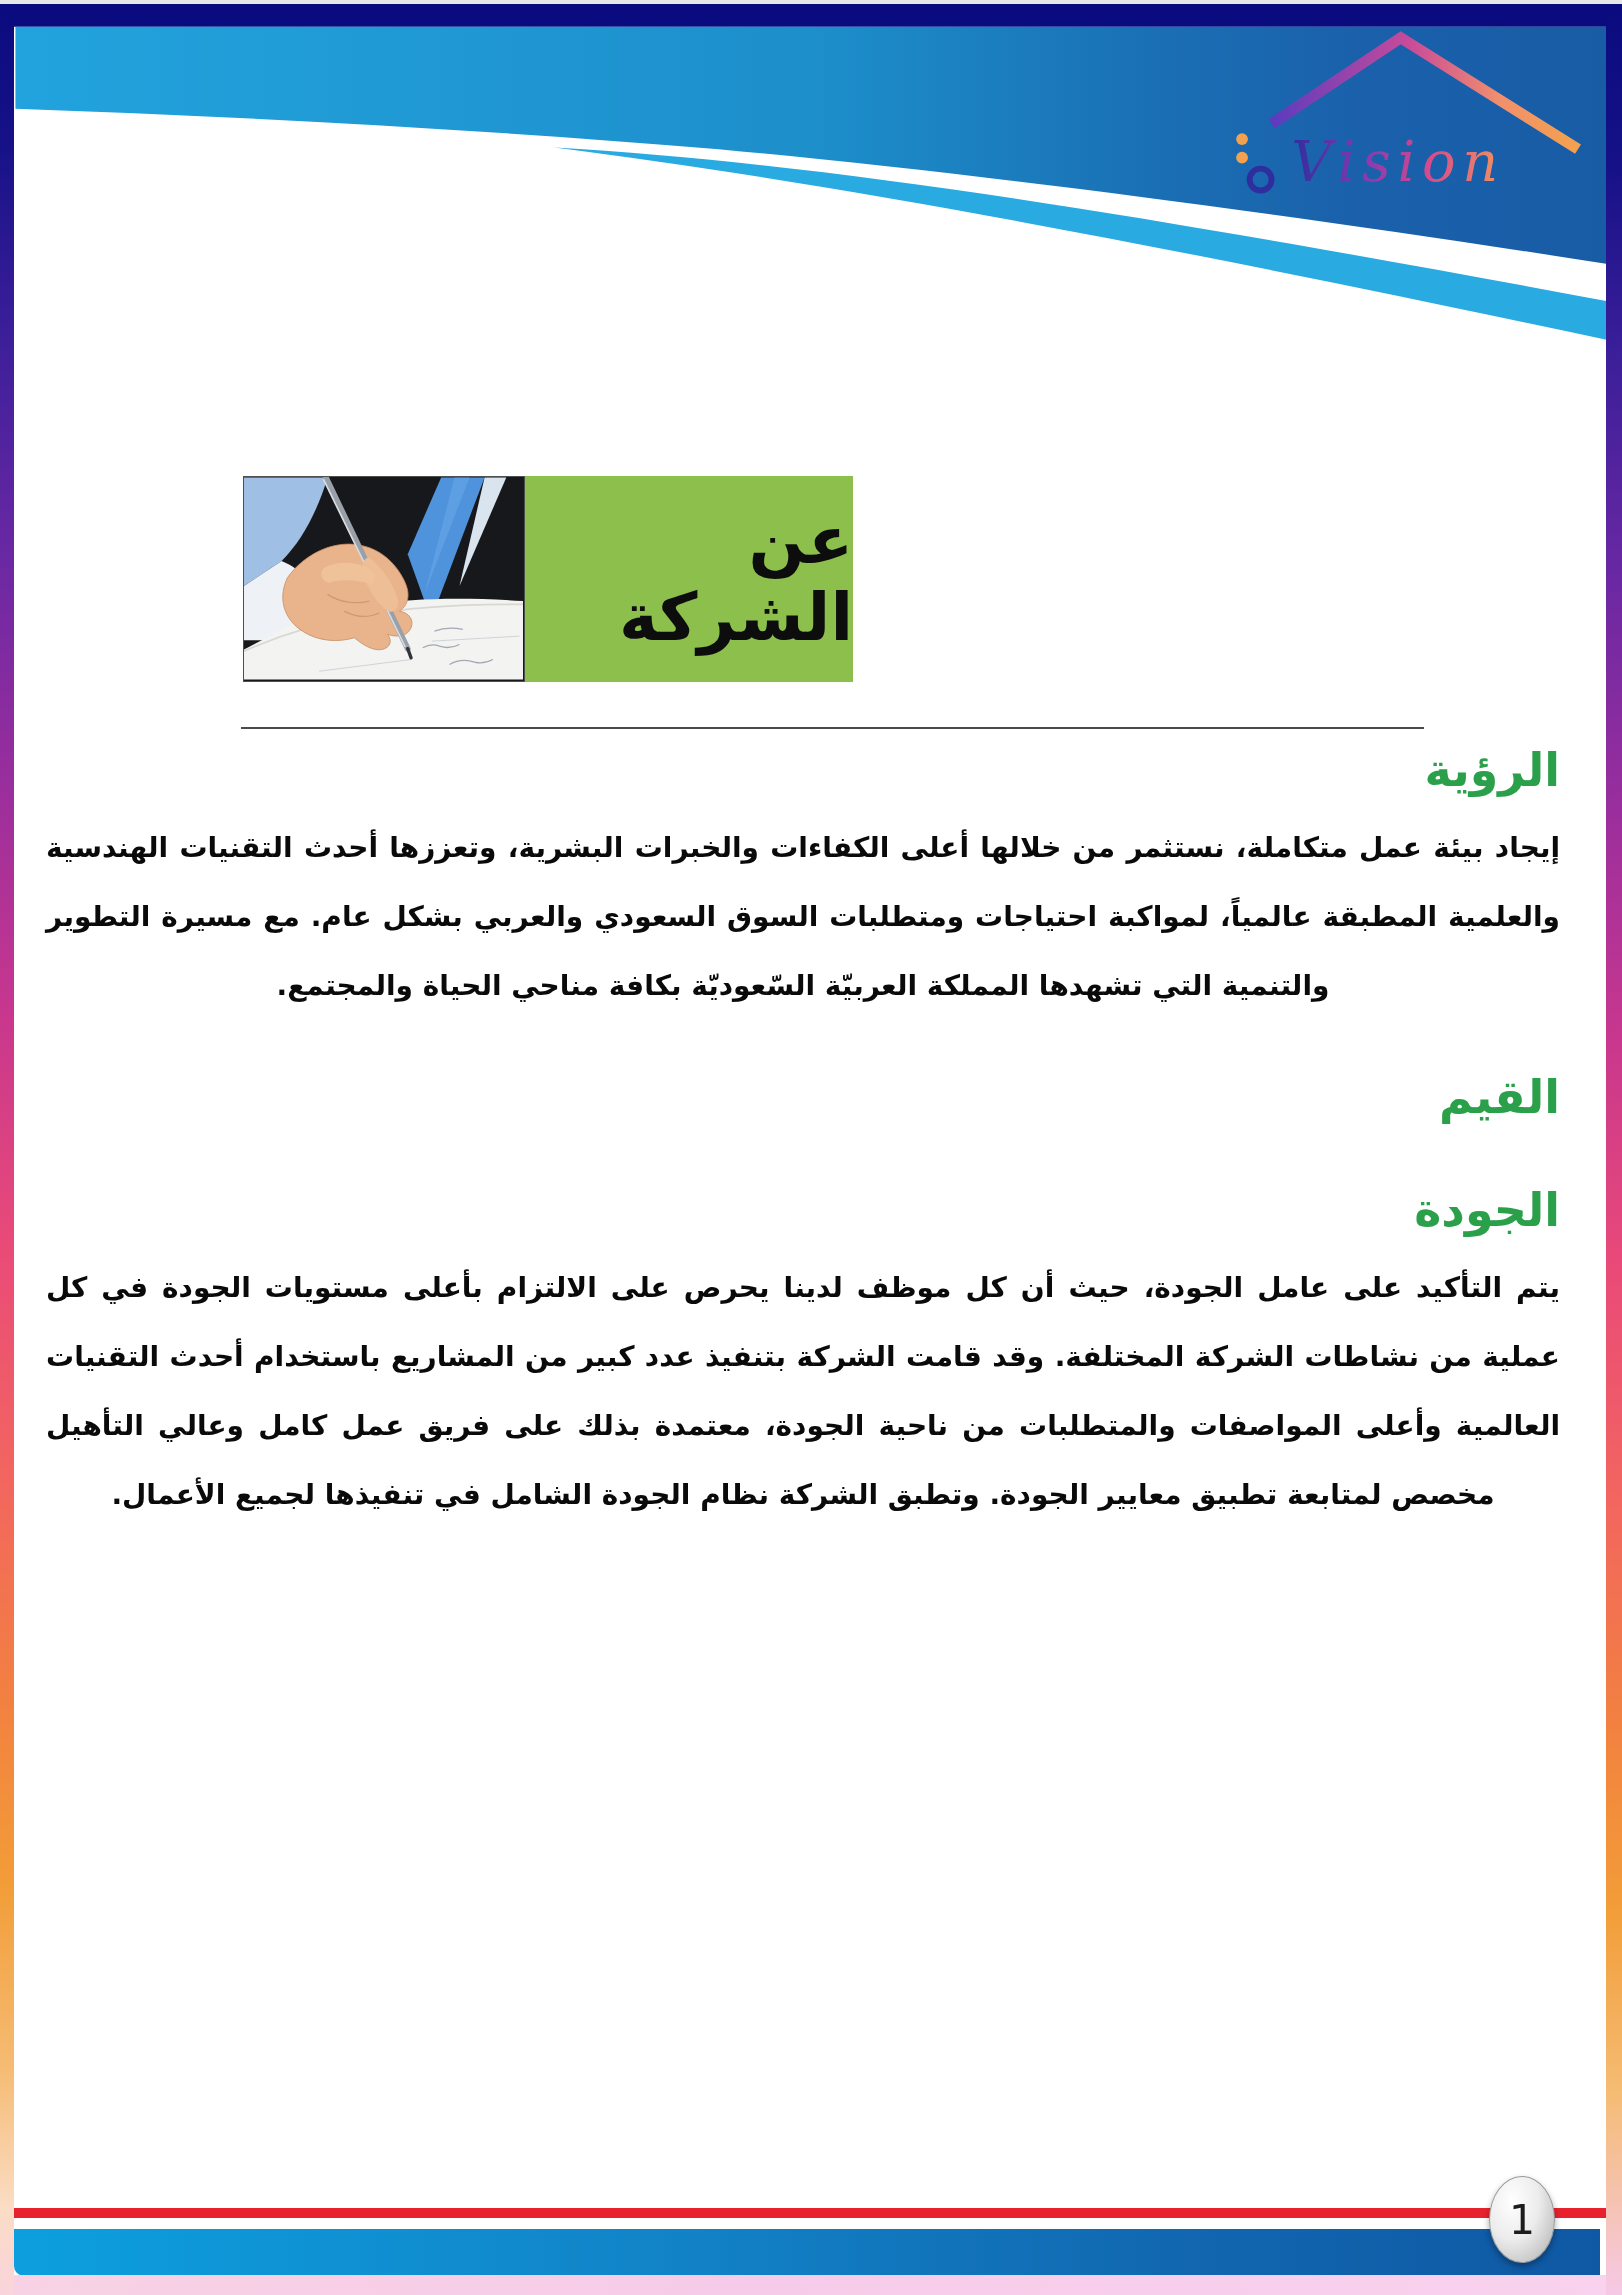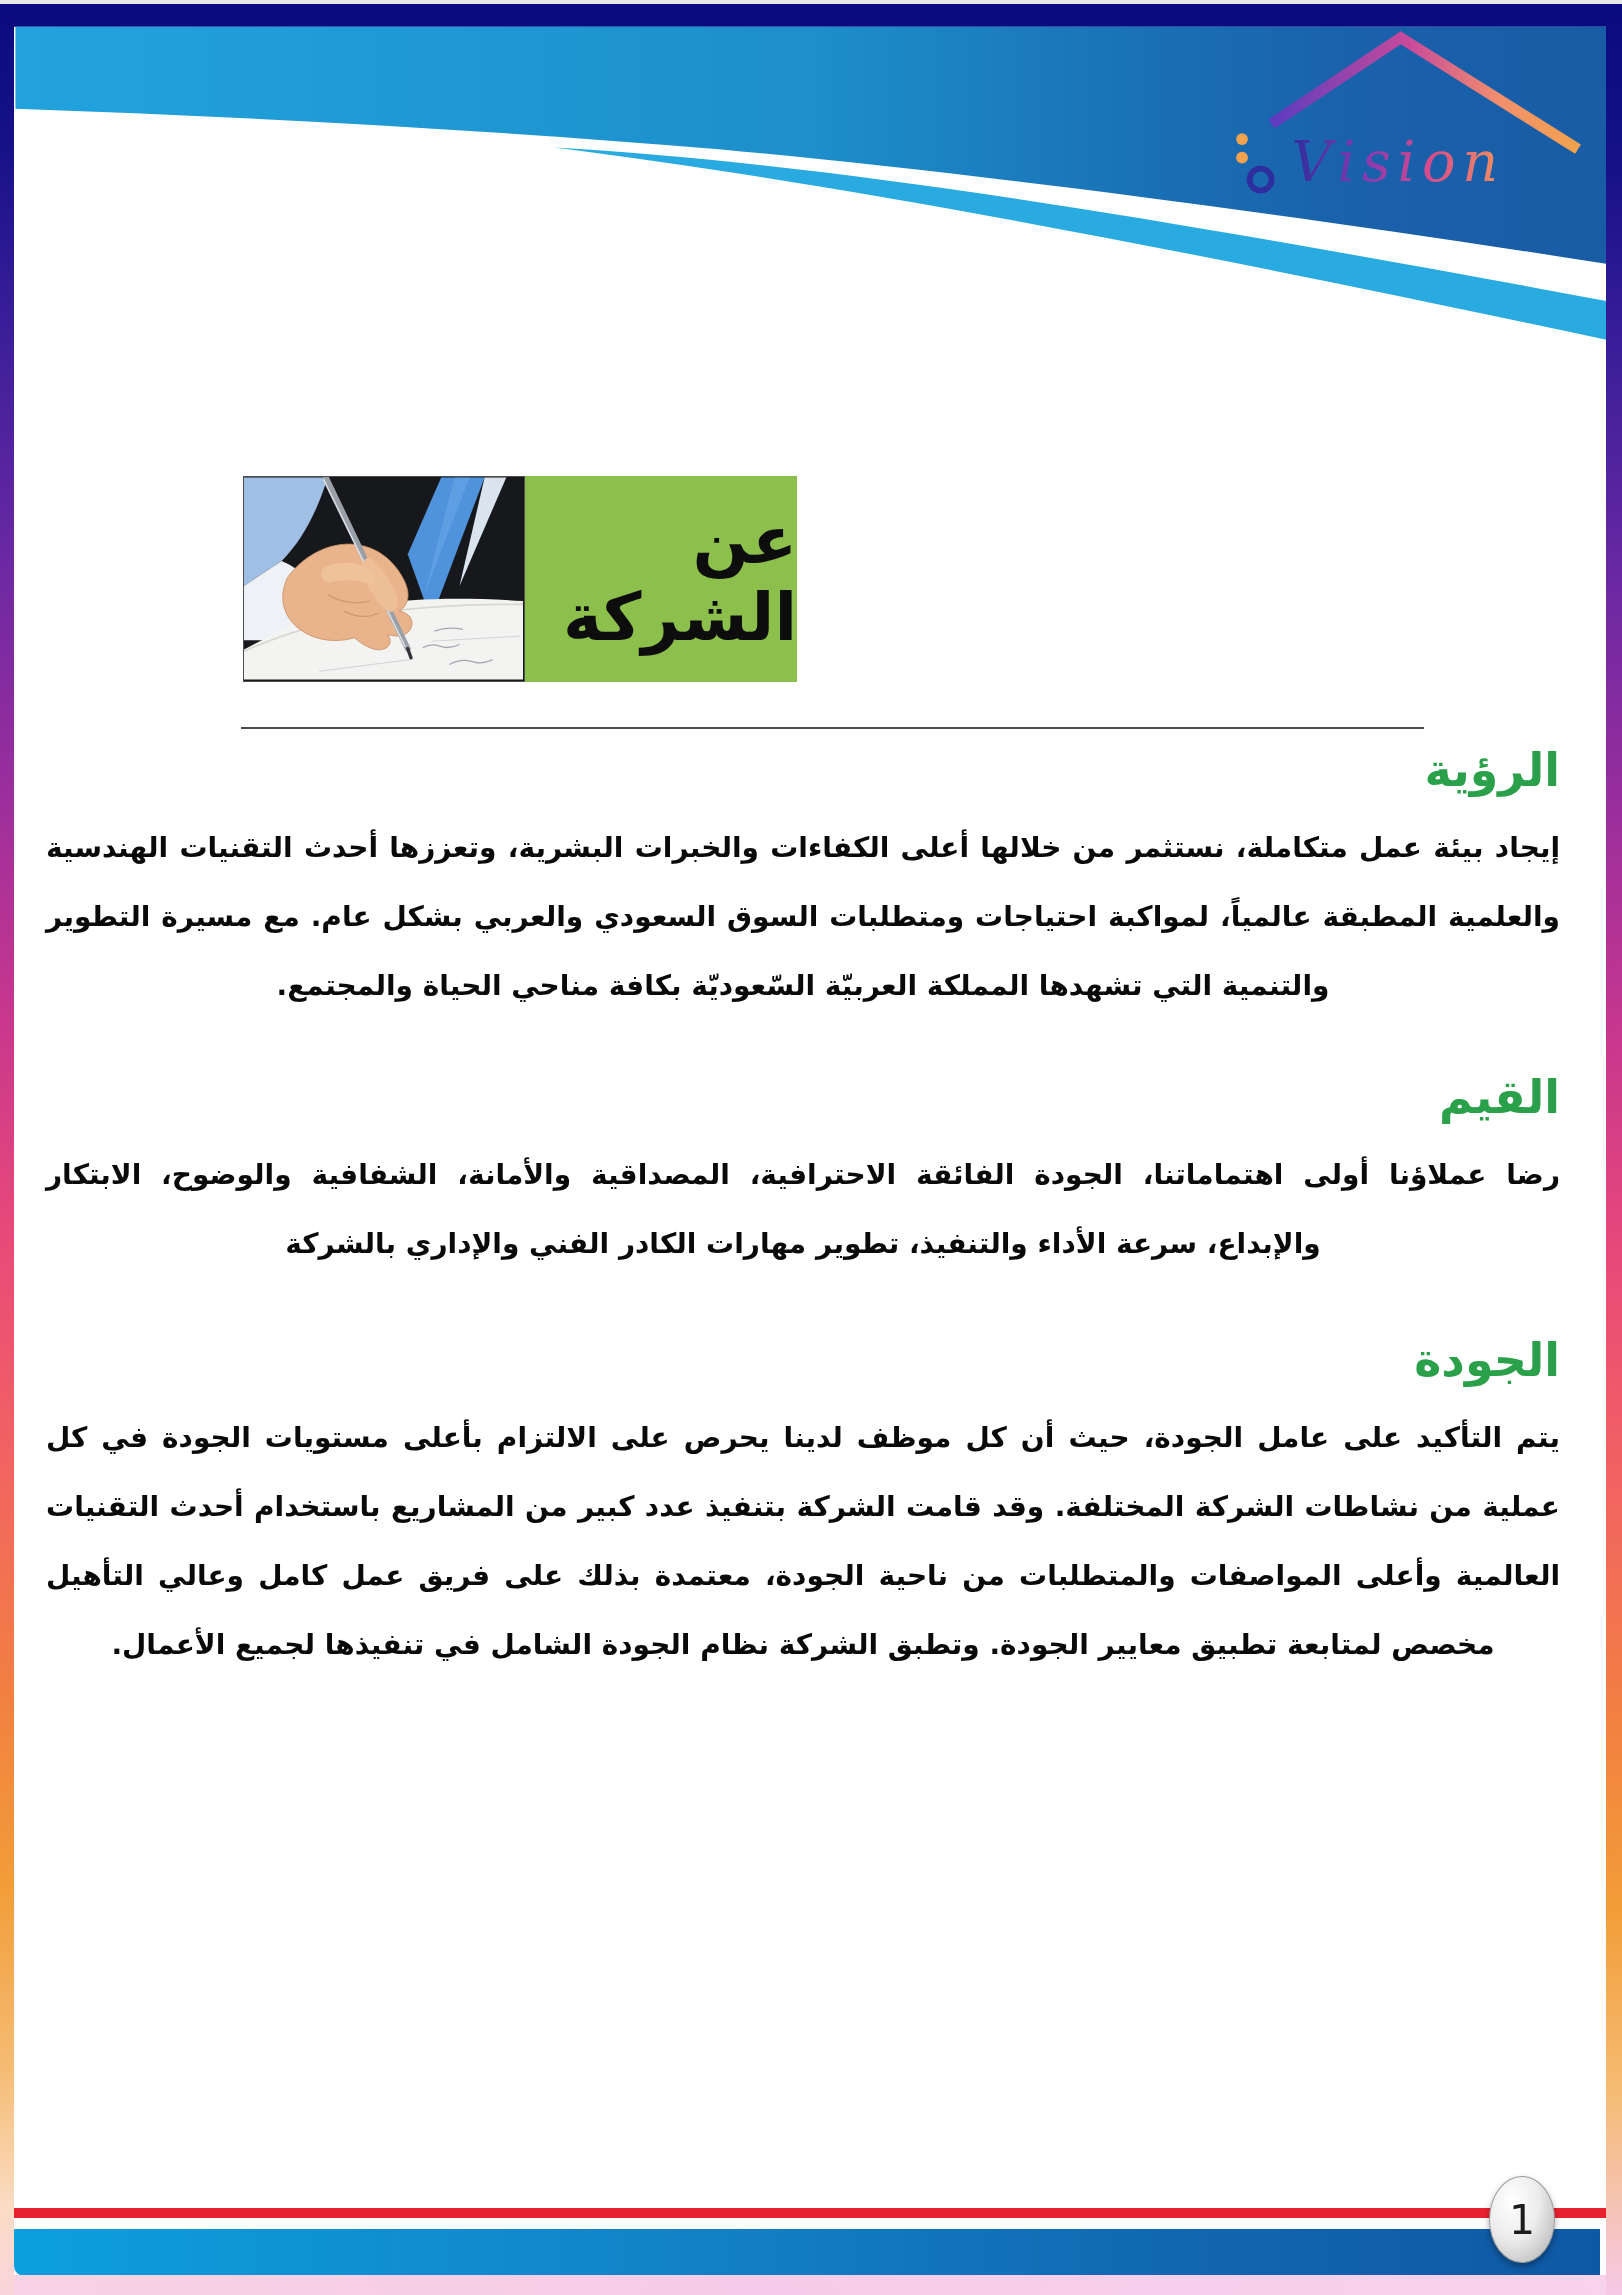--- a/index.html
+++ b/index.html
@@ -14,21 +14,21 @@
     background:linear-gradient(180deg,#0a0b7e 0%,#161187 7%,#3a1e99 15%,#6a28a3 25%,
       #9a2e9d 35%,#c8378e 45%,#e94a78 55%,#f26560 65%,#f28140 75%,#f29d38 83%,
       #f5bc74 91%,#f6c9e9 100%);}
   .border-bottom{position:absolute;bottom:0;left:0;width:100%;height:24px;z-index:5;
     background:linear-gradient(90deg,#f8d2e4 0%,#f6cbe9 45%,#f9d2ee 100%);}
   
   .header-svg{position:absolute;top:0;left:0;z-index:1;}
   
   .banner{position:absolute;top:472px;left:243px;height:206px;display:flex;z-index:2;}
   .banner-photo{width:282px;height:206px;border:1.7px solid #4f4f4f;box-sizing:border-box;background:#17181c;}
-  .banner-title{width:272px;height:206px;background:#8CBF4B;display:flex;align-items:center;justify-content:center;}
+  .banner-title{width:328px;height:206px;background:#8CBF4B;display:flex;align-items:center;justify-content:center;}
   .banner-title span{font-size:66px;font-weight:bold;color:#0d0d0d;direction:rtl;}
   .divider{position:absolute;top:723px;left:241px;width:1183px;height:1.7px;background:#4a4a4a;z-index:2;}
   
   .content{position:absolute;top:714px;left:0;right:0;padding:0 63px 0 46px;direction:rtl;z-index:2;}
   .sec-h{font-size:46px;font-weight:bold;color:#2BA04A;margin:0;text-align:right;line-height:1.35;}
   .sec-p{font-size:28px;font-weight:bold;color:#0a0a0a;margin:0;line-height:69px;
          text-align:justify;text-align-last:center;}
   .mt25{margin-top:21px;} .mt15{margin-top:12px;} .mt45{margin-top:38px;}
   .mt55{margin-top:46px;} .mt60{margin-top:51px;}
   
@@ -130,21 +130,20 @@
   </div>
 
   <div class="divider"></div>
 
   <div class="content">
     <h2 class="sec-h mt25">الرؤية</h2>
 
     <p class="sec-p mt15">إيجاد بيئة عمل متكاملة، نستثمر من خلالها أعلى الكفاءات والخبرات البشرية، وتعززها أحدث التقنيات الهندسية والعلمية المطبقة عالمياً، لمواكبة احتياجات ومتطلبات السوق السعودي والعربي بشكل عام. مع مسيرة التطوير والتنمية التي تشهدها المملكة العربيّة السّعوديّة بكافة مناحي الحياة والمجتمع.</p>
 
     <h2 class="sec-h mt55">القيم</h2>
-    <p class="sec-p mt15">رضا عملاؤنا أولى اهتماماتنا، الجودة الفائقة الاحترافية، المصداقية والأمانة، الشفافية والوضوح، الابتكار والإبداع، سرعة الأداء والتنفيذ، تطوير مهارات الكادر الفني والإداري بالشركة</p>
 
     <h2 class="sec-h mt60">الجودة</h2>
     <p class="sec-p mt15">يتم التأكيد على عامل الجودة، حيث أن كل موظف لدينا يحرص على الالتزام بأعلى مستويات الجودة في كل عملية من نشاطات الشركة المختلفة. وقد قامت الشركة بتنفيذ عدد كبير من المشاريع باستخدام أحدث التقنيات العالمية وأعلى المواصفات والمتطلبات من ناحية الجودة، معتمدة بذلك على فريق عمل كامل وعالي التأهيل مخصص لمتابعة تطبيق معايير الجودة. وتطبق الشركة نظام الجودة الشامل في تنفيذها لجميع الأعمال.</p>
   </div>
 
   <div class="footer-red"></div>
   <div class="footer-blue"></div>
   <div class="pagenum">
     <span>1</span>
   </div>

